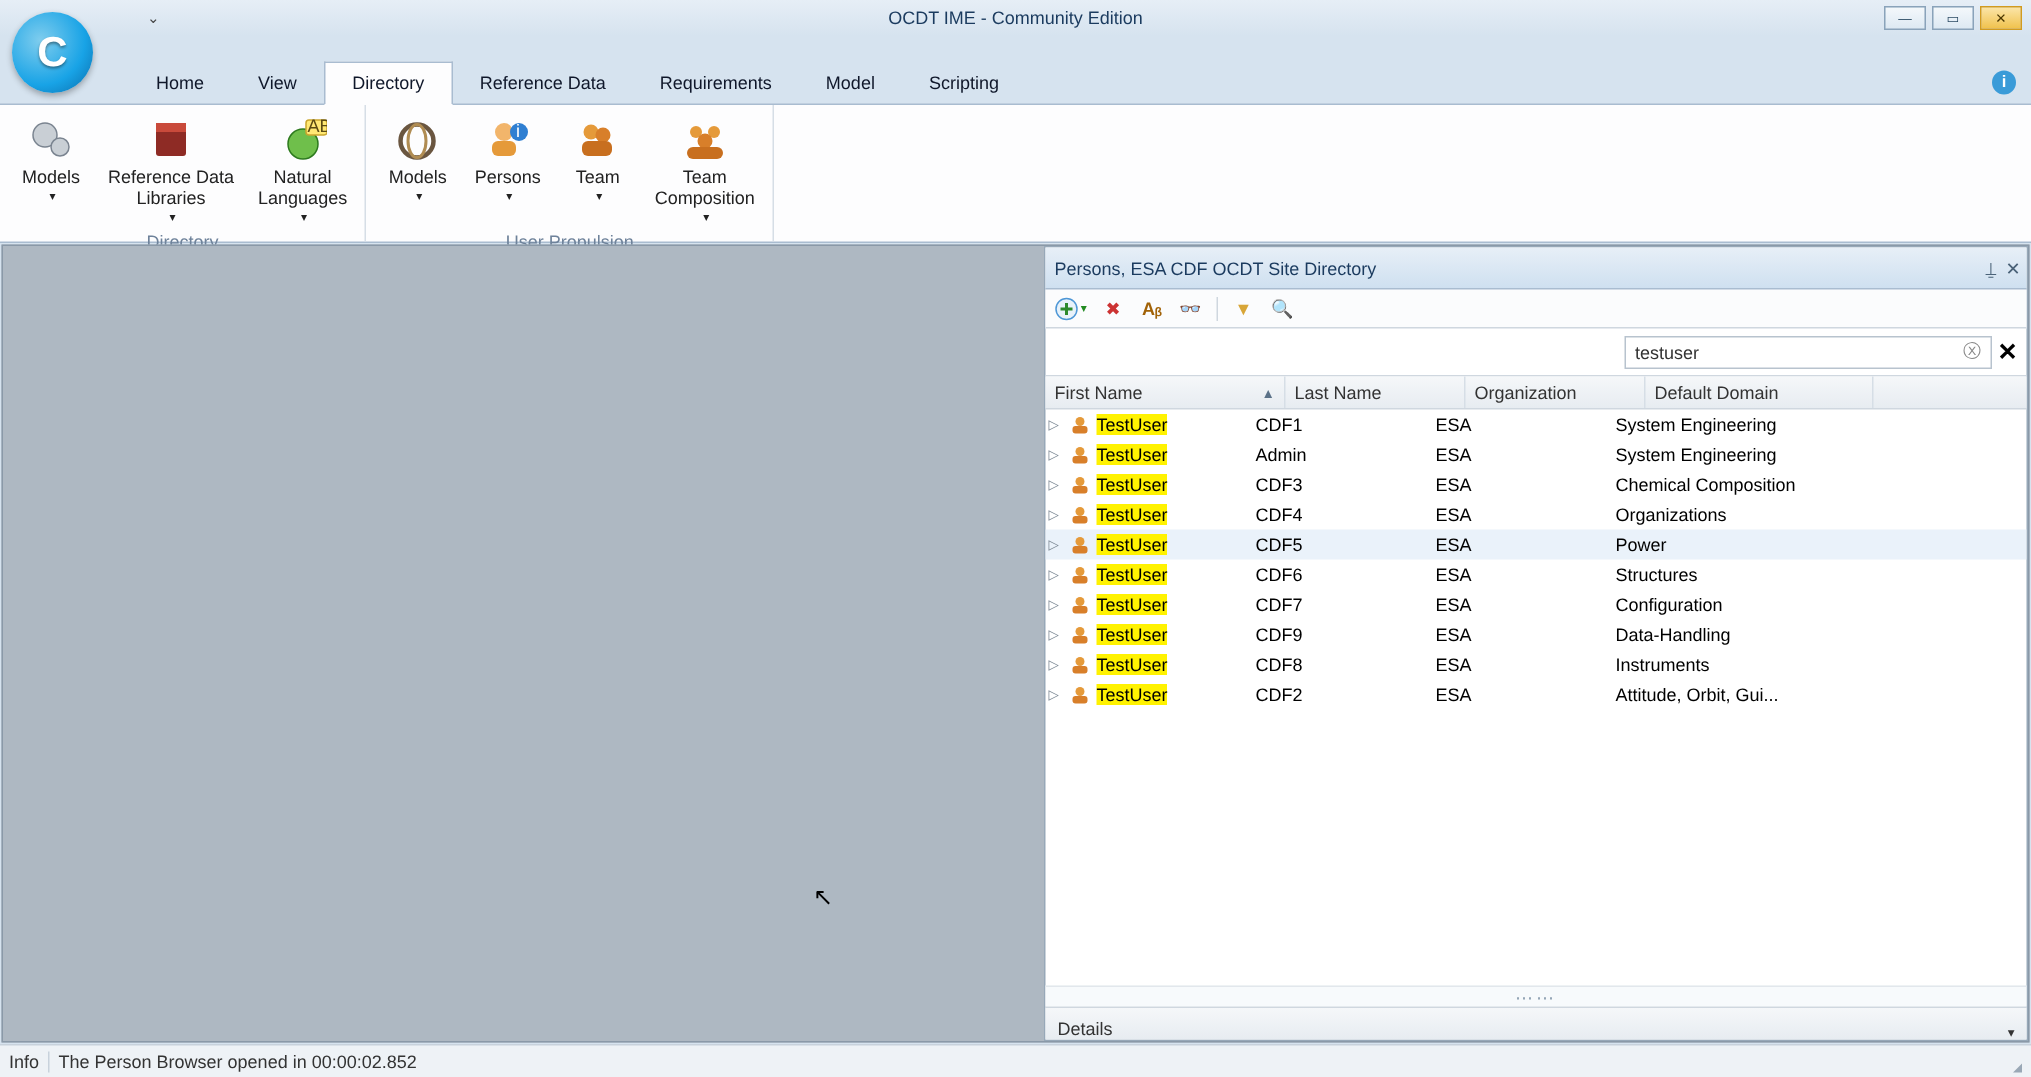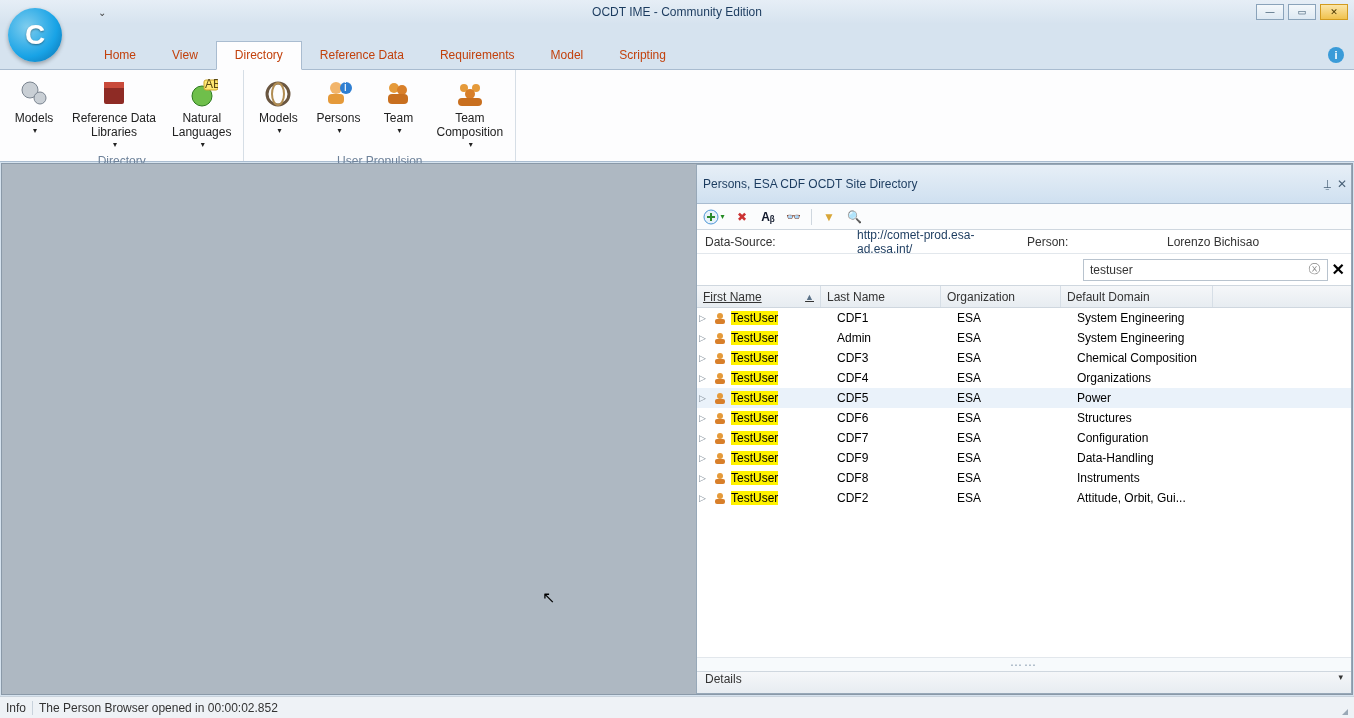--- a/index.html
+++ b/index.html
@@ -13,71 +13,71 @@
 .wc { width: 28px; height: 16px; border: 1px solid #8aa3ba; background: linear-gradient(#f4f8fb,#dde9f3); display: flex; align-items: center; justify-content: center; cursor: pointer; font-size: 9px; color: #2b4a63; }
 .wc.close { background: linear-gradient(#fbe5a8,#f0c24d); border-color:#d29b1f; color:#4a3600; }
 
 
 .logo-wrap { position: absolute; left: 8px; top: 8px; width: 72px; height: 56px; z-index: 5; }
 .logo { width: 54px; height: 54px; background: radial-gradient(circle at 35% 35%, #7fcdee 0%, #18a3e6 60%, #0a6aa8 100%); border-radius: 50%; position: relative; box-shadow: 0 2px 4px rgba(0,0,0,.3); display:flex; align-items:center; justify-content:center; }
 .logo span { color:#fff; font-weight:bold; font-size:28px; text-shadow:0 1px 2px rgba(0,0,0,.4); }
 
 
 .tabstrip { height: 46px; display: flex; align-items: flex-end; padding-left: 86px; gap: 0; border-bottom: 1px solid #a9bcd0; position: relative; }
-.tab { padding: 6px 18px 7px; color: #c2410c; cursor: pointer; }
+.tab { padding: 6px 18px 7px; color: #0f172a; cursor: pointer; }
 .tab.active { background: #fdfdfe; border: 1px solid #a9bcd0; border-bottom: 1px solid #fdfdfe; margin-bottom: -1px; }
 .help-icon { position:absolute; right:10px; bottom:6px; width:16px; height:16px; border-radius:50%; background:#3a9bd8; color:#fff; display:flex; align-items:center; justify-content:center; font-size:11px; font-weight:bold; cursor:pointer; }
 
 
 .ribbon { height: 92px; background: #fdfdfe; border-bottom: 1px solid #a9bcd0; display:flex; }
 .rgroup { display:flex; flex-direction:column; align-items:center; padding: 2px 6px 0; border-right:1px solid #d6dee6; }
 .ritems { display:flex; gap: 4px; flex:1; align-items:flex-start; }
 .rbtn { display:flex; flex-direction:column; align-items:center; justify-content:flex-start; padding:4px 6px; min-width:56px; cursor:pointer; text-align:center; line-height:1.15; color:#222; }
 .rbtn .ricon { width:34px; height:34px; display:flex; align-items:center; justify-content:center; margin-bottom:2px; }
 .glabel { color:#6e829a; padding:1px 0 3px; }
 .dd { font-size: 8px; margin-left:2px; }
 
 
 .main { flex:1; display:flex; position:relative; background:#aeb8c2; border:1px solid #8a99a8; margin:1px; }
 .left-empty { flex:1; background:#aeb8c2; }
 .panel { width: 656px; background:#fff; display:flex; flex-direction:column; border:1px solid #97a8b8; }
-.panel-head { height:39px; background:linear-gradient(#e7eff7,#cfe0f0); border-bottom:1px solid #a9bcd0; display:flex; align-items:center; padding:0 6px; color:#1b3b5f; position:relative; }
+.panel-head { height:28px; background:linear-gradient(#e7eff7,#cfe0f0); border-bottom:1px solid #a9bcd0; display:flex; align-items:center; padding:0 6px; color:#1b3b5f; position:relative; }
 .panel-head .pins { position:absolute; right:4px; display:flex; gap:6px; color:#4a6278; }
 .toolstrip { height:26px; border-bottom:1px solid #cfd7df; display:flex; align-items:center; padding:0 6px; gap:8px; background:#fbfcfd; }
 .tbtn { width:18px; height:18px; display:flex; align-items:center; justify-content:center; cursor:pointer; color:#4a6278; font-size:12px; }
 .tbtn.add { width:22px; color:#228b22; }
 .infoline { height:24px; display:flex; align-items:center; padding:0 8px; color:#333; border-bottom:1px solid #e2e7ec; }
 .infoline .lbl { width:152px; }
 .infoline .val { width:170px; color:#1b3b5f; }
 .infoline .lbl2 { width:140px; }
 .search-row { height:32px; display:flex; align-items:center; padding:4px 6px; border-bottom:1px solid #cfd7df; }
 .search-row input { flex:1; margin-left:380px; height:22px; border:1px solid #b8c3ce; padding:0 22px 0 6px; color:#333; }
 .search-clear { width:18px; height:18px; margin-left:-22px; color:#888; cursor:pointer; display:flex; align-items:center; justify-content:center; }
 .search-x { margin-left:8px; font-size:16px; font-weight:bold; cursor:pointer; }
 
 .grid-head { height:22px; display:flex; align-items:center; background:linear-gradient(#f5f7f9,#e7ecf1); border-bottom:1px solid #cfd7df; }
 .gh { padding:0 6px; border-right:1px solid #d6dee6; color:#333; display:flex; align-items:center; height:100%; cursor:pointer; }
-.gh.first { width:124px;text-decoration:underline; }
+.gh.first { width:160px; }
 .gh.org { width:120px; }
 .gh.last { width:120px; }
 .gh.dom { width:152px; }
 .gh .sort { margin-left:auto; font-size:9px; color:#5b7288; }
 
 .rows { flex:1; overflow:auto; }
 .row { height:20px; display:flex; align-items:center; padding-left:2px; }
 .row.sel { background:#eaf2fa; }
 .row .exp { width:12px; color:#7f8b97; font-size:9px; cursor:pointer; }
 .row .pi { width:18px; display:flex; align-items:center; justify-content:center; }
 .row .fn { width:108px; padding-left:2px; }
 .row .ln { width:120px; }
 .row .org { width:120px; }
 .row .dom { width:152px; }
 .hl { background:#fff200; }
 
-.panel-footer { height:22px; border-top:1px solid #cfd7df; background:linear-gradient(#f5f7f9,#e7ecf1); display:flex; align-items:flex-start; padding:0 8px; color:#333; position:relative; }
+.panel-footer { height:22px; border-top:1px solid #cfd7df; background:linear-gradient(#f5f7f9,#e7ecf1); display:flex; align-items:flex-end; padding:0 8px; color:#333; position:relative; }
 .panel-footer .car { position:absolute; right:8px; font-size:9px; }
 
 .dots-row { height:14px; background:#f7fafc; border-top:1px solid #e2e7ec; display:flex; justify-content:center; align-items:center; color:#8fa1b3; letter-spacing:2px; }
 
 
 .statusbar { height:22px; background:#eef2f6; border-top:1px solid #c8d2dc; display:flex; align-items:center; padding:0 6px; color:#333; position:relative; }
 .statusbar .sep { border-right:1px solid #c8d2dc; height:14px; margin:0 6px; }
 .statusbar .triangle { position:absolute; right:6px; bottom:3px; width:0; height:0; border-left:6px solid transparent; border-bottom:6px solid #9aa8b6; }
 
 .cursor-ptr { position:absolute; left:540px; top:424px; font-size:16px; color:#000; pointer-events:none; }
@@ -220,31 +220,25 @@
     <div class="toolstrip">
       <div class="tbtn add">
           <svg width="16" height="16">
             <circle cx="8" cy="8" r="7" fill="#e8f2fa" stroke="#4e97d6"></circle>
             <line x1="8" y1="4" x2="8" y2="12" stroke="#2d8a2d" stroke-width="2"></line>
             <line x1="4" y1="8" x2="12" y2="8" stroke="#2d8a2d" stroke-width="2"></line>
           </svg>
           <span style="font-size:8px;margin-left:1px;">▾</span>
         </div>
       <div class="tbtn" style="color:#c33;">✖</div>
-      <div class="tbtn" style="color:#0f172a;font-weight:bold;">Aᵦ</div>
+      <div class="tbtn" style="color:#a16207;font-weight:bold;">Aᵦ</div>
       <div class="tbtn">👓</div>
       <span style="border-left:1px solid #cfd7df;height:16px;"></span>
       <div class="tbtn" style="color:#d8a638;">▼</div>
       <div class="tbtn" style="color:#5b8db8;">🔍</div>
-    </div>
-    <div class="infoline">
-      <span class="lbl">Data-Source:</span>
-      <span class="val">http://comet-prod.esa-ad.esa.int/</span>
-      <span class="lbl2">Person:</span>
-      <span>Lorenzo Bichisao</span>
     </div>
     <div class="search-row">
       <input type="text" value="testuser" style="">
       <span class="search-clear">ⓧ</span>
       <span class="search-x">✕</span>
     </div>
     <div class="grid-head">
       <div class="gh first">
           <span>First Name</span>
           <span class="sort">▲</span>

